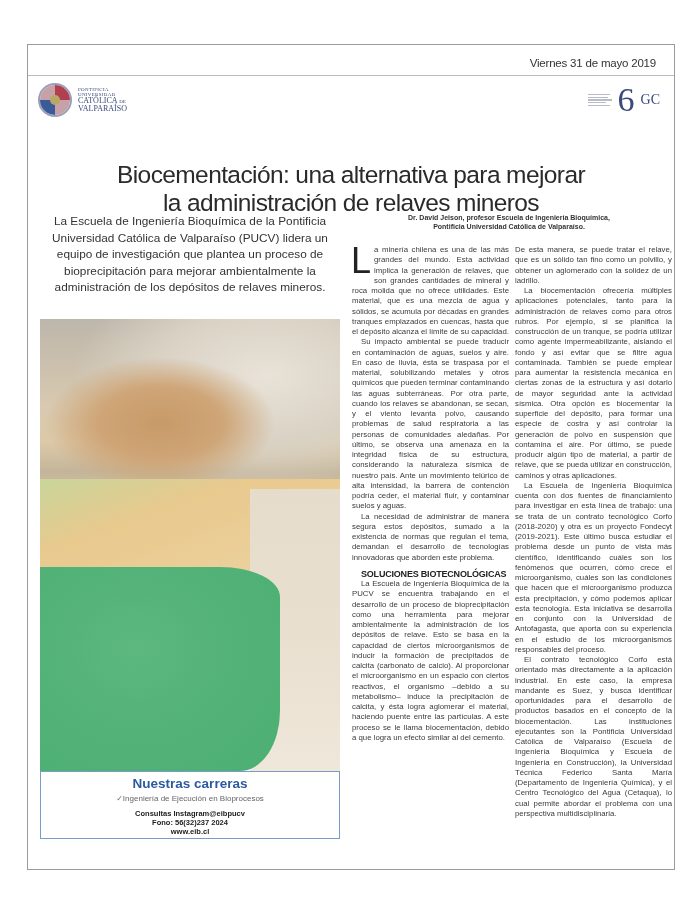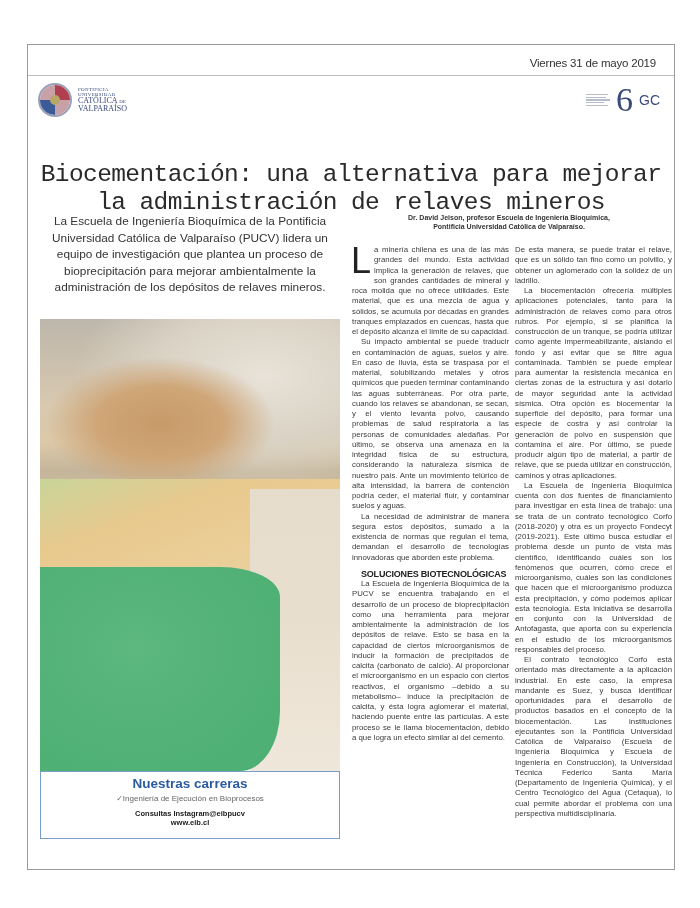--- a/index.html
+++ b/index.html
@@ -15,22 +15,22 @@
   .seal .q3 { left:0; bottom:0; background:#3a5a98; }
   .seal .q4 { right:0; bottom:0; background:#c8a0a8; }
   .seal .c { position:absolute; left:10px; top:10px; width:10px; height:10px; background:#b8a868; border-radius:50%; }
   .logo-text { font-family:"Liberation Serif", serif; color:#3a4a7a; line-height:1; }
   .logo-text .s { font-size:5px; letter-spacing:0.3px; display:block; }
   .logo-text .l { font-size:8px; display:block; }
   .anniv { position:absolute; right:14px; top:38px; display:flex; align-items:center; gap:6px; }
   .anniv .lines { display:flex; flex-direction:column; gap:1.5px; }
   .anniv .lines span { display:block; height:1.2px; background:#b8bcc8; }
   .anniv .six { font-family:"Liberation Serif", serif; font-size:34px; color:#3a4a7a; line-height:1; }
-  .anniv .gs { font-family:Liberation Sans, sans-serif; font-size:14px; color:#3a4a7a; }
-  .headline { position:absolute; left:0; right:0; top:100px; text-align:center; font-size:24.5px; line-height:28px; color:#2a2a2a; letter-spacing:-0.6px; font-weight:normal;font-family:Liberation Mono, monospace; }
+  .anniv .gs { font-family:Liberation Serif, serif; font-size:14px; color:#3a4a7a; }
+  .headline { position:absolute; left:0; right:0; top:100px; text-align:center; font-size:24.5px; line-height:28px; color:#2a2a2a; letter-spacing:-0.6px; font-weight:normal; }
   .lede { position:absolute; left:12px; top:168px; width:300px; text-align:center; font-size:11.8px; line-height:16.5px; color:#333; }
   .byline { position:absolute; left:325px; top:168px; width:312px; text-align:center; font-size:7px; font-weight:bold; line-height:9px; color:#333; }
   .photo { position:absolute; left:12px; top:274px; width:300px; height:452px; overflow:hidden; }
   .photo .top { position:absolute; left:0; top:0; width:100%; height:190px;
     background: radial-gradient(ellipse at 40% 55%, #c89a68 0%, #cfa678 25%, transparent 45%),
                 radial-gradient(ellipse at 75% 30%, #e8e2d8 0%, #d9d2c4 35%, transparent 60%),
                 linear-gradient(180deg, #bdb6ab 0%, #d8c9b0 45%, #dcc9a8 65%, #c4b59a 80%, #d8c6a2 100%); }
   .photo .sand { position:absolute; left:0; top:160px; width:100%; height:140px;
     background: linear-gradient(160deg, #c9d59a 0%, #e8c98e 30%, #ebcf98 60%, #e5d3b5 100%); }
   .photo .bank { position:absolute; right:0; top:170px; width:90px; height:282px;
@@ -103,20 +103,21 @@
     <div class="sand"></div>
     <div class="bank"></div>
     <div class="water"></div>
   </div>
 
   <div class="carreras">
     <h3>Nuestras carreras</h3>
     <div class="item">✓Ingeniería de Ejecución en Bioprocesos</div>
     <div class="contact">
       <div>Consultas Instagram@eibpucv</div>
+      <div>Fono: 56(32)237 2024</div>
       <div>www.eib.cl</div>
     </div>
   </div>
 
   <div class="col col1">
     <p class="noindent"><span class="dropcap">L</span><span>a minería chilena es una de las más grandes del mundo. Esta actividad implica la generación de relaves, que son grandes cantidades de mineral y roca molida que no ofrece utilidades. Este material, que es una mezcla de agua y sólidos, se acumula por décadas en grandes tranques emplazados en cuencas, hasta que el depósito alcanza el límite de su capacidad.</span></p>
     <p>Su impacto ambiental se puede traducir en contaminación de aguas, suelos y aire. En caso de lluvia, ésta se traspasa por el material, solubilizando metales y otros químicos que pueden terminar contaminando las aguas subterráneas. Por otra parte, cuando los relaves se abandonan, se secan, y el viento levanta polvo, causando problemas de salud respiratoria a las personas de comunidades aledañas. Por último, se observa una amenaza en la integridad física de su estructura, considerando la naturaleza sísmica de nuestro país. Ante un movimiento telúrico de alta intensidad, la barrera de contención podría ceder, el material fluir, y contaminar suelos y aguas.</p>
     <p>La necesidad de administrar de manera segura estos depósitos, sumado a la existencia de normas que regulan el tema, demandan el desarrollo de tecnologías innovadoras que aborden este problema.</p>
     <div class="gap"></div>
     <p class="subhead">SOLUCIONES BIOTECNOLÓGICAS</p>

